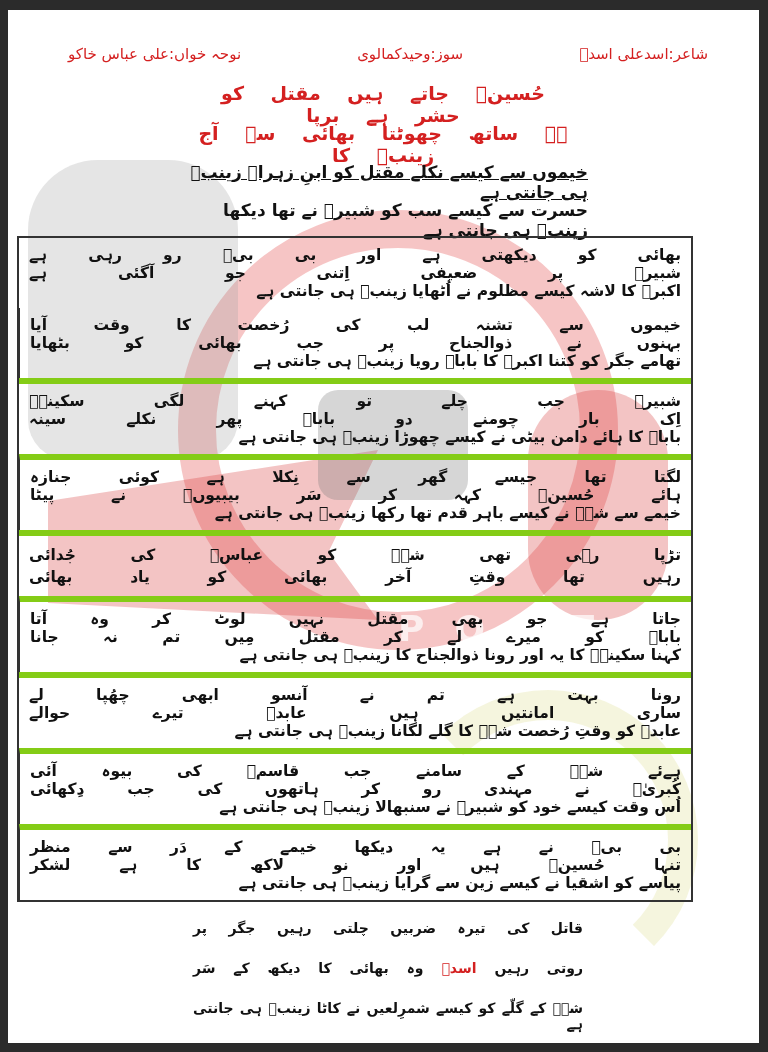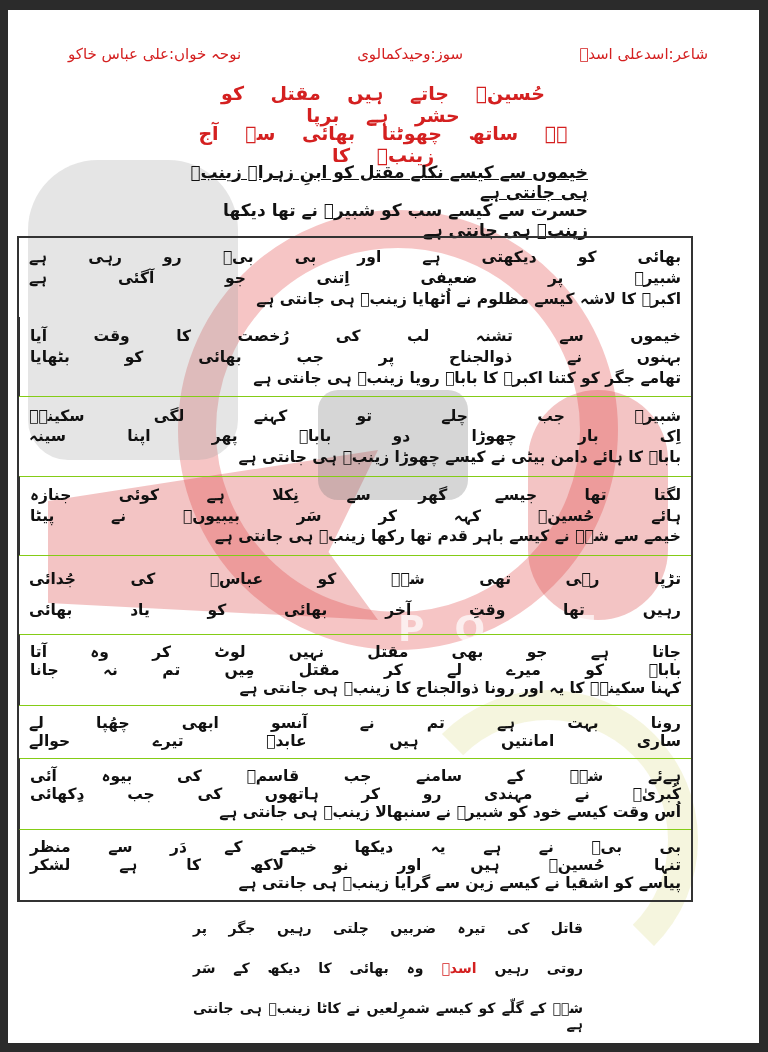--- a/index.html
+++ b/index.html
@@ -63,21 +63,21 @@
     position: absolute; left: 180px; width: 400px; text-align: right;
     font-size: 17px; font-weight: bold;
   }
 
   .stanza-table {
     position: absolute; left: 9px; top: 226px; width: 676px; height: 666px;
     border: 2px solid #333; box-sizing: border-box;
     display: grid; grid-template-columns: 1fr; grid-template-rows: repeat(5, 1fr);
   }
   .cell {
-    border-left: 1px solid #333; border-top: 1px solid #84cc16;
+    border-left: 1px solid #333; border-top: 6px solid #84cc16;
     padding: 8px 10px; box-sizing: border-box;
     display: flex; flex-direction: column; justify-content: space-around;
   }
   .cell.first-col { border-left: none; }
   .cell.first-row { border-top: none; }
   .cell .line {
     font-size: 15.5px; font-weight: bold; color: #111; white-space: nowrap;
     text-align: justify; text-align-last: justify;
   }
   .cell .line.last { text-align-last: right; }
@@ -123,21 +123,21 @@
       <div class="line last">اکبرؑ کا لاشہ کیسے مظلوم نے اُٹھایا زینبؑ ہی جانتی ہے</div>
     </div>
     <div class="cell first-row urdu">
       <div class="line">خیموں سے تشنہ لب کی رُخصت کا وقت آیا</div>
       <div class="line">بہنوں نے ذوالجناح پر جب بھائی کو بٹھایا</div>
       <div class="line last">تھامے جگر کو کتنا اکبرؑ کا باباؑ رویا زینبؑ ہی جانتی ہے</div>
     </div>
 
     <div class="cell first-col urdu">
       <div class="line">شبیرؑ جب چلے تو کہنے لگی سکینہؑ</div>
-      <div class="line">اِک بار چھوڑا دو باباؑ پھر اپنا سینہ</div>
+      <div class="line">اِک بار چومنے دو باباؑ پھر نکلے سینہ</div>
       <div class="line last">باباؑ کا ہائے دامن بیٹی نے کیسے چھوڑا زینبؑ ہی جانتی ہے</div>
     </div>
     <div class="cell urdu">
       <div class="line">لگتا تھا جیسے گھر سے نِکلا ہے کوئی جنازہ</div>
       <div class="line">ہائے حُسینؑ کہہ کر سَر بیبیوںؑ نے پیٹا</div>
       <div class="line last">خیمے سے شہؑ نے کیسے باہر قدم تھا رکھا زینبؑ ہی جانتی ہے</div>
     </div>
 
     <div class="cell first-col urdu">
       <div class="line">تڑپا رہی تھی شہؑ کو عباسؑ کی جُدائی</div>
@@ -145,20 +145,21 @@
     </div>
     <div class="cell urdu">
       <div class="line">جاتا ہے جو بھی مقتل نہیں لوٹ کر وہ آتا</div>
       <div class="line">باباؑ کو میرے لے کر مقتل مِیں تم نہ جانا</div>
       <div class="line last">کہنا سکینہؑ کا یہ اور رونا ذوالجناح کا زینبؑ ہی جانتی ہے</div>
     </div>
 
     <div class="cell first-col urdu">
       <div class="line">رونا بہت ہے تم نے آنسو ابھی چھُپا لے</div>
       <div class="line">ساری امانتیں ہیں عابدؑ تیرے حوالے</div>
+      <div class="line last">عابدؑ کو وقتِ رُخصت شہؑ کا گلے لگانا زینبؑ ہی جانتی ہے</div>
     </div>
     <div class="cell urdu">
       <div class="line">ہےئے شہؑ کے سامنے جب قاسمؑ کی بیوہ آئی</div>
       <div class="line">کُبریٰؑ نے مہندی رو کر ہاتھوں کی جب دِکھائی</div>
       <div class="line last">اُس وقت کیسے خود کو شبیرؑ نے سنبھالا زینبؑ ہی جانتی ہے</div>
     </div>
 
     <div class="cell urdu">
       <div class="line">بی بیؑ نے ہے یہ دیکھا خیمے کے دَر سے منظر</div>
       <div class="line">تنہا حُسینؑ ہیں اور نو لاکھ کا ہے لشکر</div>

